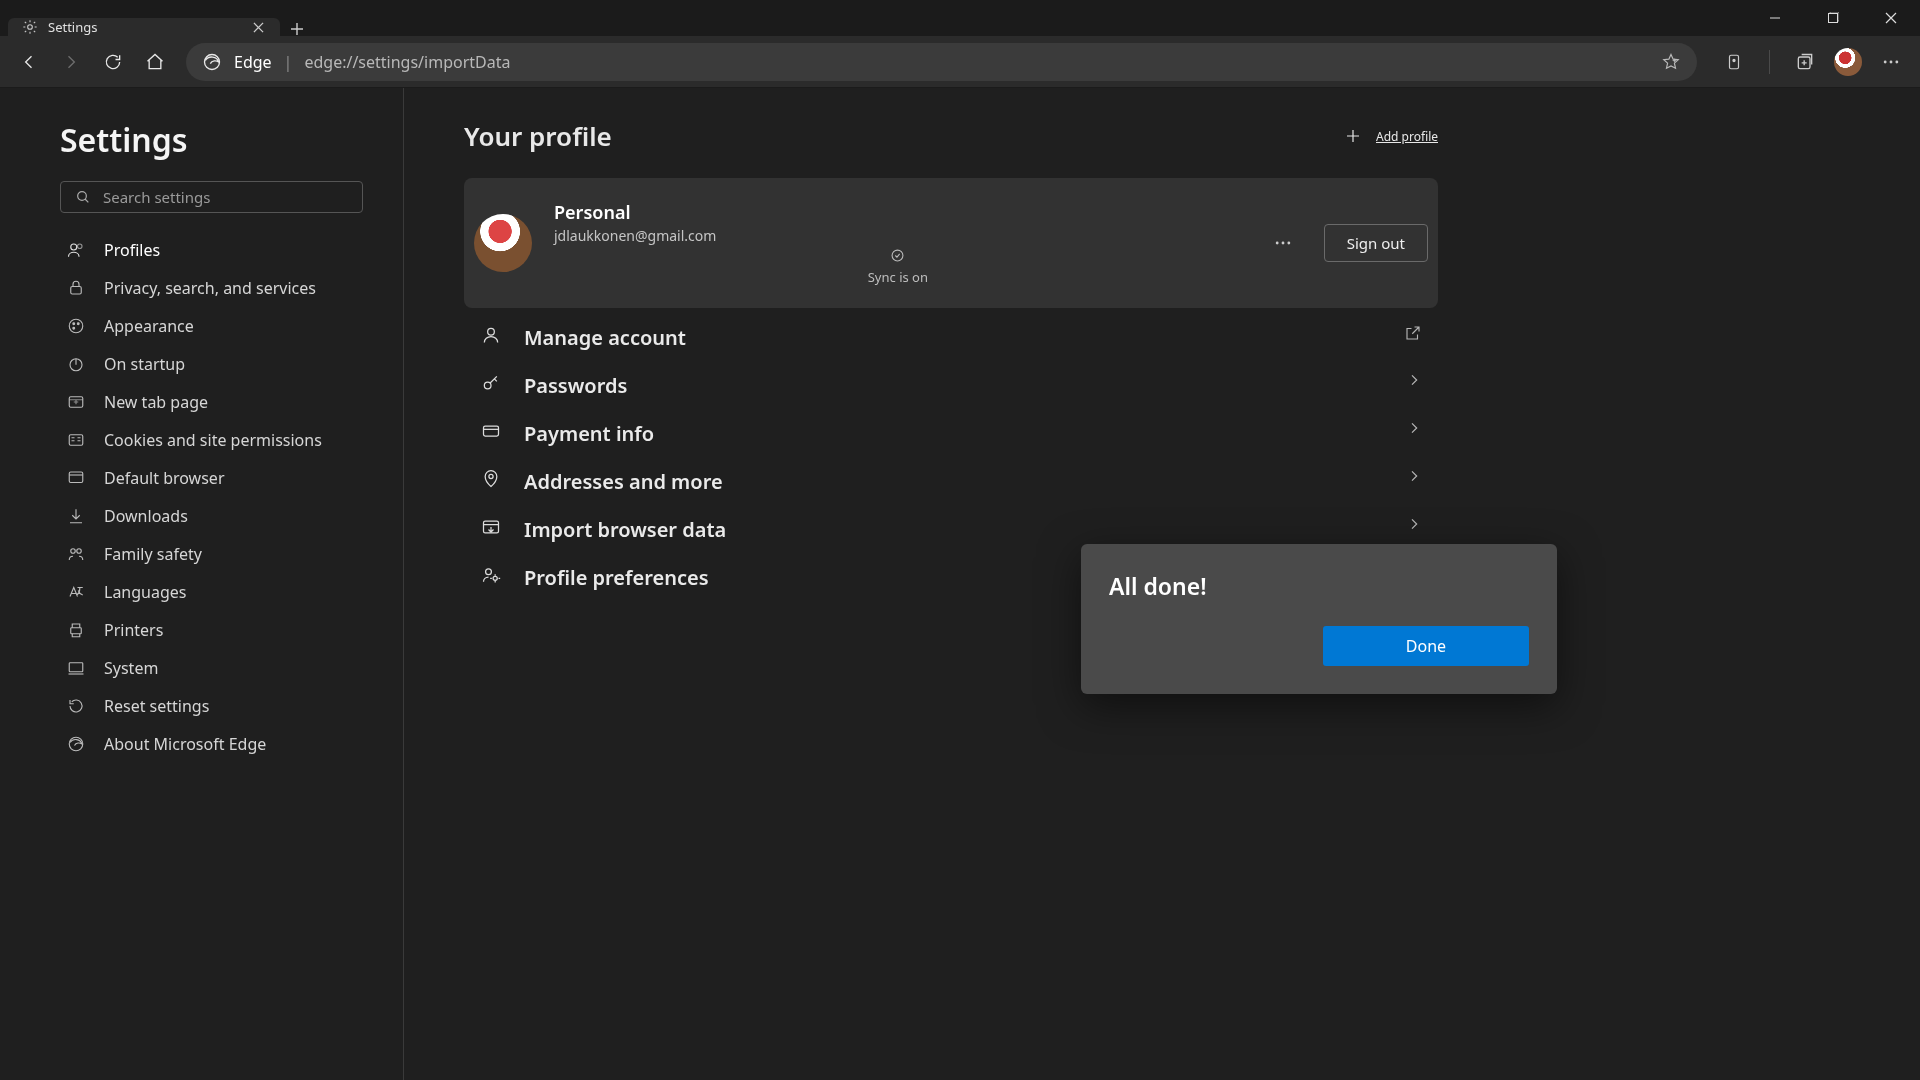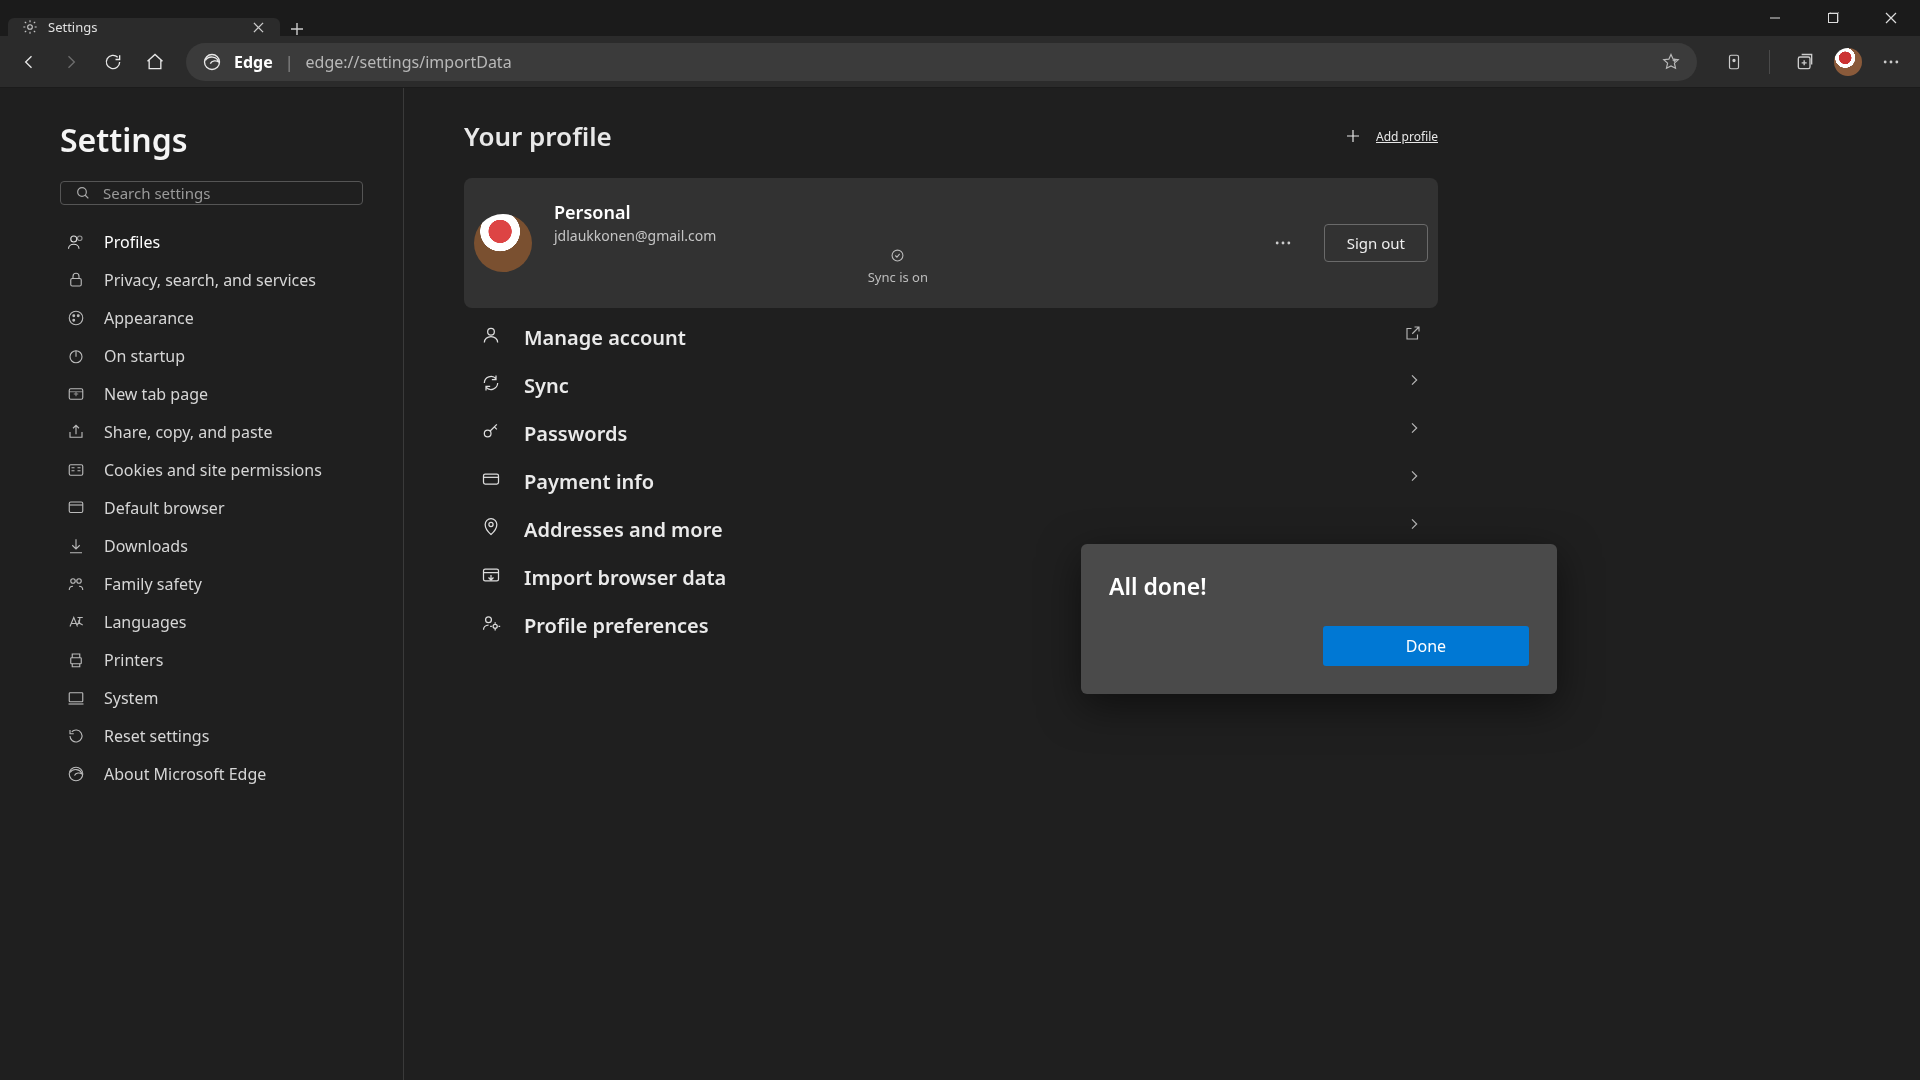--- a/index.html
+++ b/index.html
@@ -24,39 +24,39 @@
   .toolbar {
     height: 52px; background: #2b2b2b; display: flex; align-items: center; gap: 4px;
     padding: 0 10px; border-bottom: 1px solid #1b1b1b;
   }
   .tool-icon { width: 38px; height: 38px; display: flex; align-items: center; justify-content: center; border-radius: 4px; }
   .tool-icon.disabled svg { opacity: .35; }
   .addr {
     flex: 1; height: 38px; background: #3b3b3b; border-radius: 19px; display: flex; align-items: center;
     padding: 0 16px; gap: 12px; margin: 0 8px;
   }
-  .addr-label { color: #fff; font-size: 16px; font-weight: 700; }
+  .addr-label { color: #fff; font-size: 16px; font-weight: 400; }
   .addr-sep { color: #888; }
   .addr-url { color: #b8b8b8; font-size: 16px; flex: 1; }
   .addr-actions { display: flex; align-items: center; gap: 18px; }
   .right-icons { display: flex; align-items: center; gap: 10px; padding-left: 6px; }
   .right-icons .sep { width: 1px; height: 24px; background: #4a4a4a; margin: 0 6px; }
   .avatar {
     width: 28px; height: 28px; border-radius: 50%;
     background: radial-gradient(circle at 40% 35%, #c33 0 25%, #fff 26% 40%, #8a5a3a 41% 100%);
   }
 
   
   .content { display: flex; height: calc(100% - 88px); }
   .sidebar {
     width: 404px; border-right: 1px solid #3a3a3a; padding: 30px 40px 0 60px;
   }
   .sidebar h1 { font-size: 32px; font-weight: 600; color: #f5f5f5; margin-bottom: 20px; }
   .search {
-    display: flex; align-items: center; gap: 12px; height: 24px; border: 1px solid #555;
+    display: flex; align-items: center; gap: 12px; height: 32px; border: 1px solid #555;
     border-radius: 4px; padding: 11px 14px; margin-bottom: 18px;
   }
   .search input {
     flex: 1; background: transparent; border: none; outline: none; color: #ddd; font-size: 15px;
   }
   .search input::placeholder { color: #9a9a9a; }
   .nav-item {
     display: flex; align-items: center; gap: 18px; height: 38px; padding: 0 6px;
     color: #d6d6d6; font-size: 16px; cursor: pointer; border-radius: 4px;
   }
@@ -279,28 +279,20 @@
       <span>On startup</span>
     </div>
     <div class="nav-item">
       <span class="ico">
           <svg width="18" height="18" viewBox="0 0 24 24" fill="none" stroke="#bbb" stroke-width="1.5">
             <rect x="3" y="5" width="18" height="14" rx="2"></rect>
             <path d="M3 9h18M9 12h6M12 9v6" opacity=".7"></path>
           </svg>
         </span>
       <span>New tab page</span>
-    </div>
-    <div class="nav-item">
-      <span class="ico">
-          <svg width="18" height="18" viewBox="0 0 24 24" fill="none" stroke="#bbb" stroke-width="1.5">
-            <path d="M4 12v7h16v-7M12 3v12M8 7l4-4 4 4"></path>
-          </svg>
-        </span>
-      <span>Share, copy, and paste</span>
     </div>
     <div class="nav-item">
       <span class="ico">
           <svg width="18" height="18" viewBox="0 0 24 24" fill="none" stroke="#bbb" stroke-width="1.5">
             <rect x="3" y="5" width="18" height="14" rx="2"></rect>
             <path d="M6 9h4M6 13h4M14 9h4M14 13h4"></path>
           </svg>
         </span>
       <span>Cookies and site permissions</span>
     </div>
@@ -425,33 +417,20 @@
               </svg>
             </span>
           <span class="label">Manage account</span>
           <span class="chev">
               <svg width="18" height="18" viewBox="0 0 24 24" fill="none" stroke="#ddd" stroke-width="1.5">
                 <path d="M14 4h6v6M20 4l-9 9M18 14v6H4V6h6"></path>
               </svg>
             </span>
         </div>
 
-        <div class="setting-row">
-          <span class="ico">
-              <svg width="20" height="20" viewBox="0 0 24 24" fill="none" stroke="#ddd" stroke-width="1.5">
-                <path d="M20 12a8 8 0 0 1-14 5M4 12a8 8 0 0 1 14-5M18 3v5h-5M6 21v-5h5"></path>
-              </svg>
-            </span>
-          <span class="label">Sync</span>
-          <span class="chev">
-              <svg width="16" height="16" viewBox="0 0 24 24" fill="none" stroke="#ddd" stroke-width="1.8">
-                <path d="M9 5l7 7-7 7"></path>
-              </svg>
-            </span>
-        </div>
 
         <div class="setting-row">
           <span class="ico">
               <svg width="20" height="20" viewBox="0 0 24 24" fill="none" stroke="#ddd" stroke-width="1.5">
                 <circle cx="8" cy="15" r="4"></circle>
                 <path d="M11 12l8-8M16 7l3 3"></path>
               </svg>
             </span>
           <span class="label">Passwords</span>
           <span class="chev">

